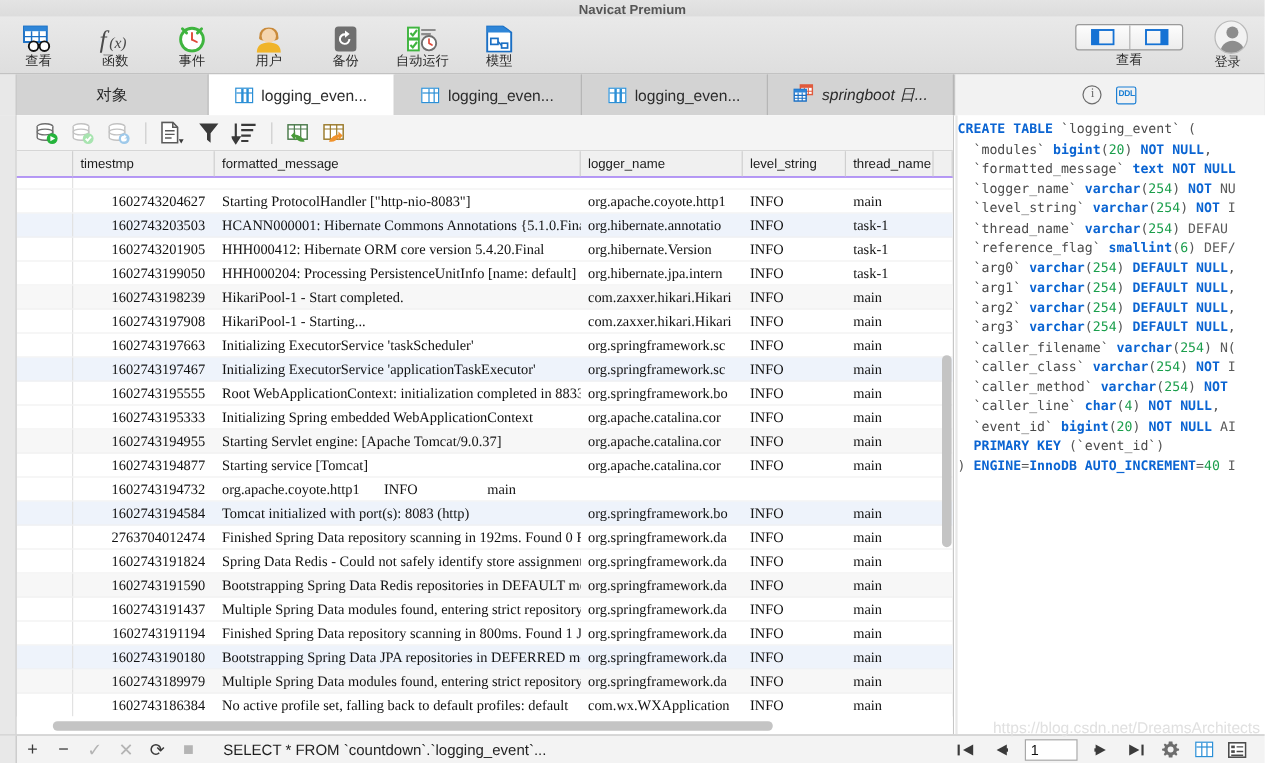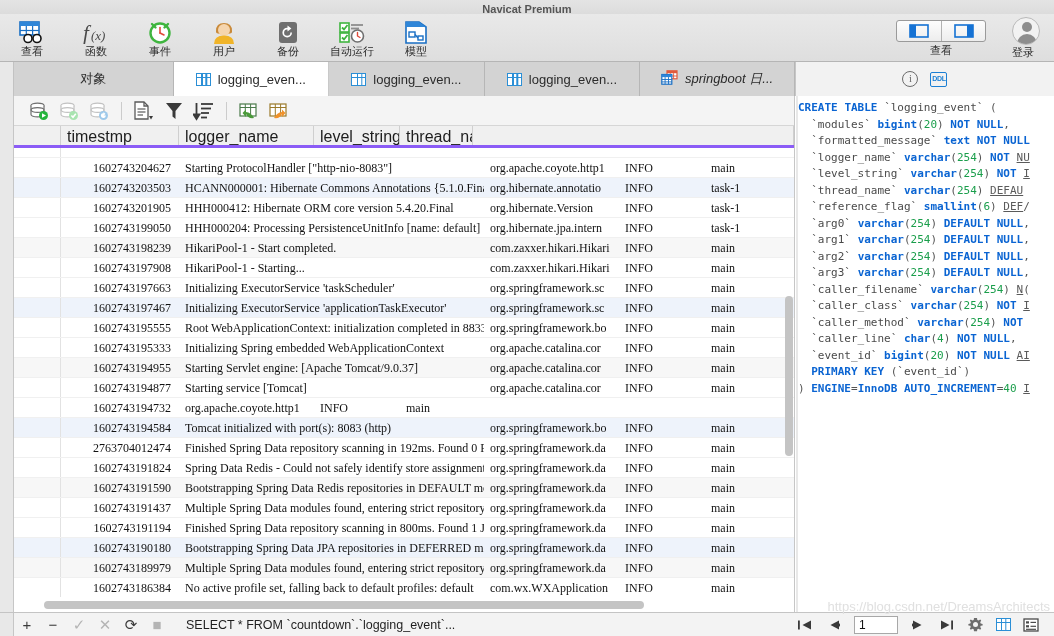--- a/index.html
+++ b/index.html
@@ -124,21 +124,21 @@
   .gridtoolbar {
     height: 30px; background: #f4f4f4; border-bottom: 1px solid #d6d6d6;
     display: flex; align-items: center; gap: 0px; padding-left: 10px;
   }
   .tb-btn { width: 30px; height: 28px; display: flex; align-items: center; justify-content: center; }
   .tb-sep { width: 1px; height: 18px; background: #cccccc; margin: 0 7px; }
 
   
   .hdr {
     display: flex; height: 22px; background: #f0f0f0;
-    border-bottom: 3px solid #8b5cf6; font-size: 16px; color: #1d1d1d;
+    border-bottom: 1px solid #8b5cf6; font-size: 11px; color: #1d1d1d;
   }
   .hdr .cell {
     border-right: 1px solid #cfcfcf; padding: 0 6px; line-height: 22px;
     overflow: hidden; white-space: nowrap;
   }
   .c-rownum  { width: 47px; flex: none; }
   .c-ts      { width: 118px; flex: none; }
   .c-msg     { width: 305px; flex: none; }
   .c-logger  { width: 135px; flex: none; }
   .c-level   { width: 86px; flex: none; }
@@ -182,21 +182,21 @@
   }
   .ddlpane pre {
     margin: 0; padding: 4px 0 0 2px;
     font-family: "DejaVu Sans Mono", monospace;
     font-size: 11px; line-height: 16.5px; white-space: pre;
     color: #555;
   }
   .kw   { color: #0a64d2; font-weight: bold; }
   .num  { color: #1a9e4b; text-align: right; }
   .id   { color: #4a4a4a; }
-  .plain{ color: #5a5a5a; text-decoration: underline; }
+  .plain{ color: #5a5a5a; }
   .ddlgut {
     position: absolute; left: 0; top: 0; width: 2px; height: 516px; background: #e8e8e8;
   }
 
   
   .statusbar {
     position: absolute; left: 0; bottom: 0; width: 1054px; height: 24px;
     background: #f3f3f3; border-top: 1px solid #c4c4c4;
     display: flex; align-items: center;
   }
@@ -470,20 +470,21 @@
           <line x1="7.3" y1="3" x2="7.3" y2="15" stroke="#9a7a2a" stroke-width="1"></line>
           <line x1="12.6" y1="3" x2="12.6" y2="15" stroke="#9a7a2a" stroke-width="1"></line>
           <path d="M6 17 Q12 18 14 13 L14 16 L17.5 12 L14 8.5 L14 11 Q9 11.5 6 17 Z" fill="#f0922b"></path>
         </svg>
       </div>
     </div>
 
     <div class="hdr">
       <div class="cell c-rownum"></div>
       <div class="cell c-ts">timestmp</div>
+      <div class="cell c-msg">formatted_message</div>
       <div class="cell c-logger">logger_name</div>
       <div class="cell c-level">level_string</div>
       <div class="cell c-thread">thread_name</div>
       <div class="cell c-tail"></div>
     </div>
 
     <div class="rows" id="grid-rows">
         <div class="row clip">
           <div class="cell c-rownum"></div>
           <div class="cell c-ts"></div>

